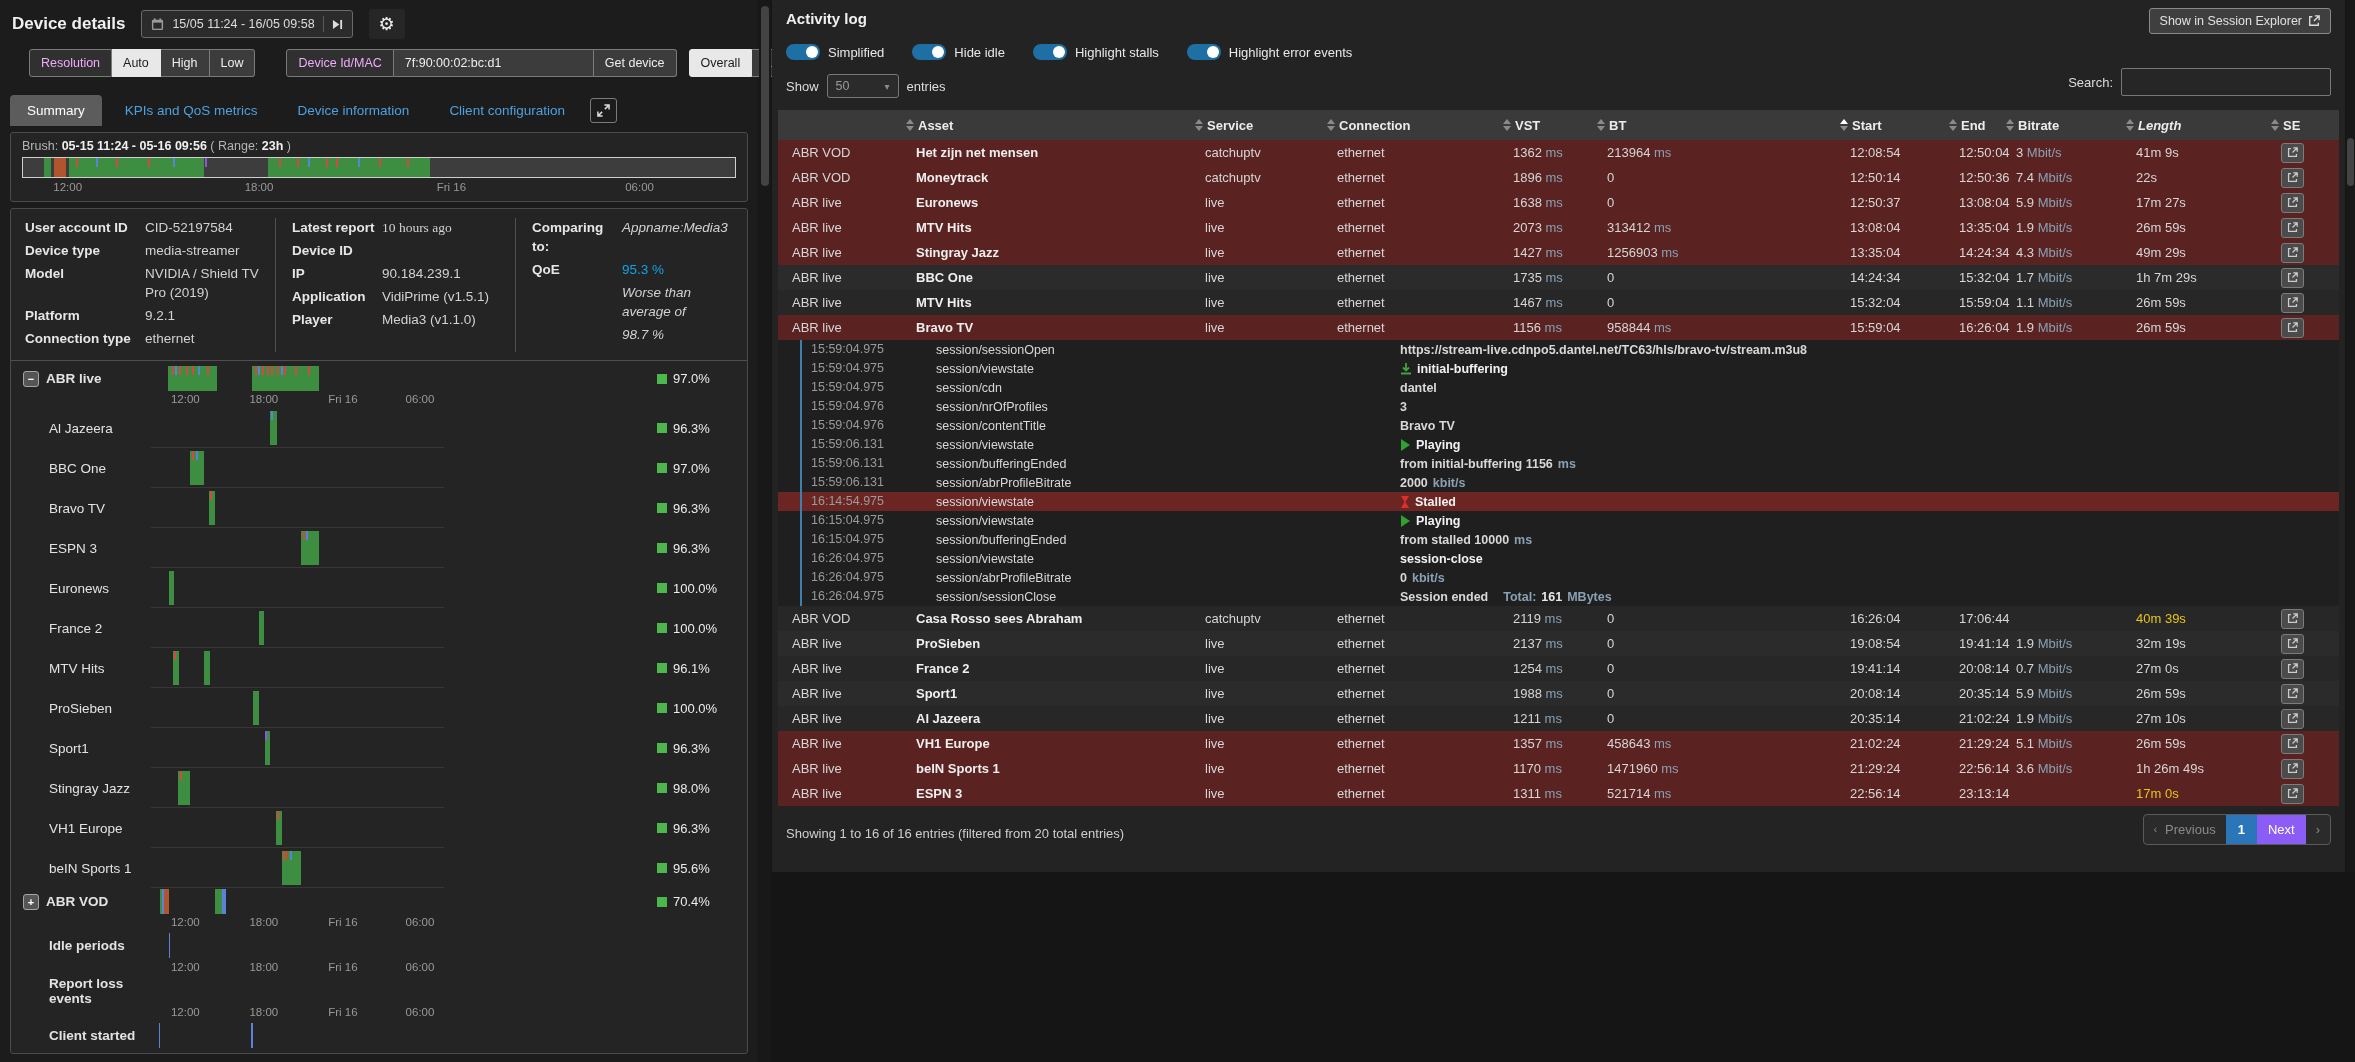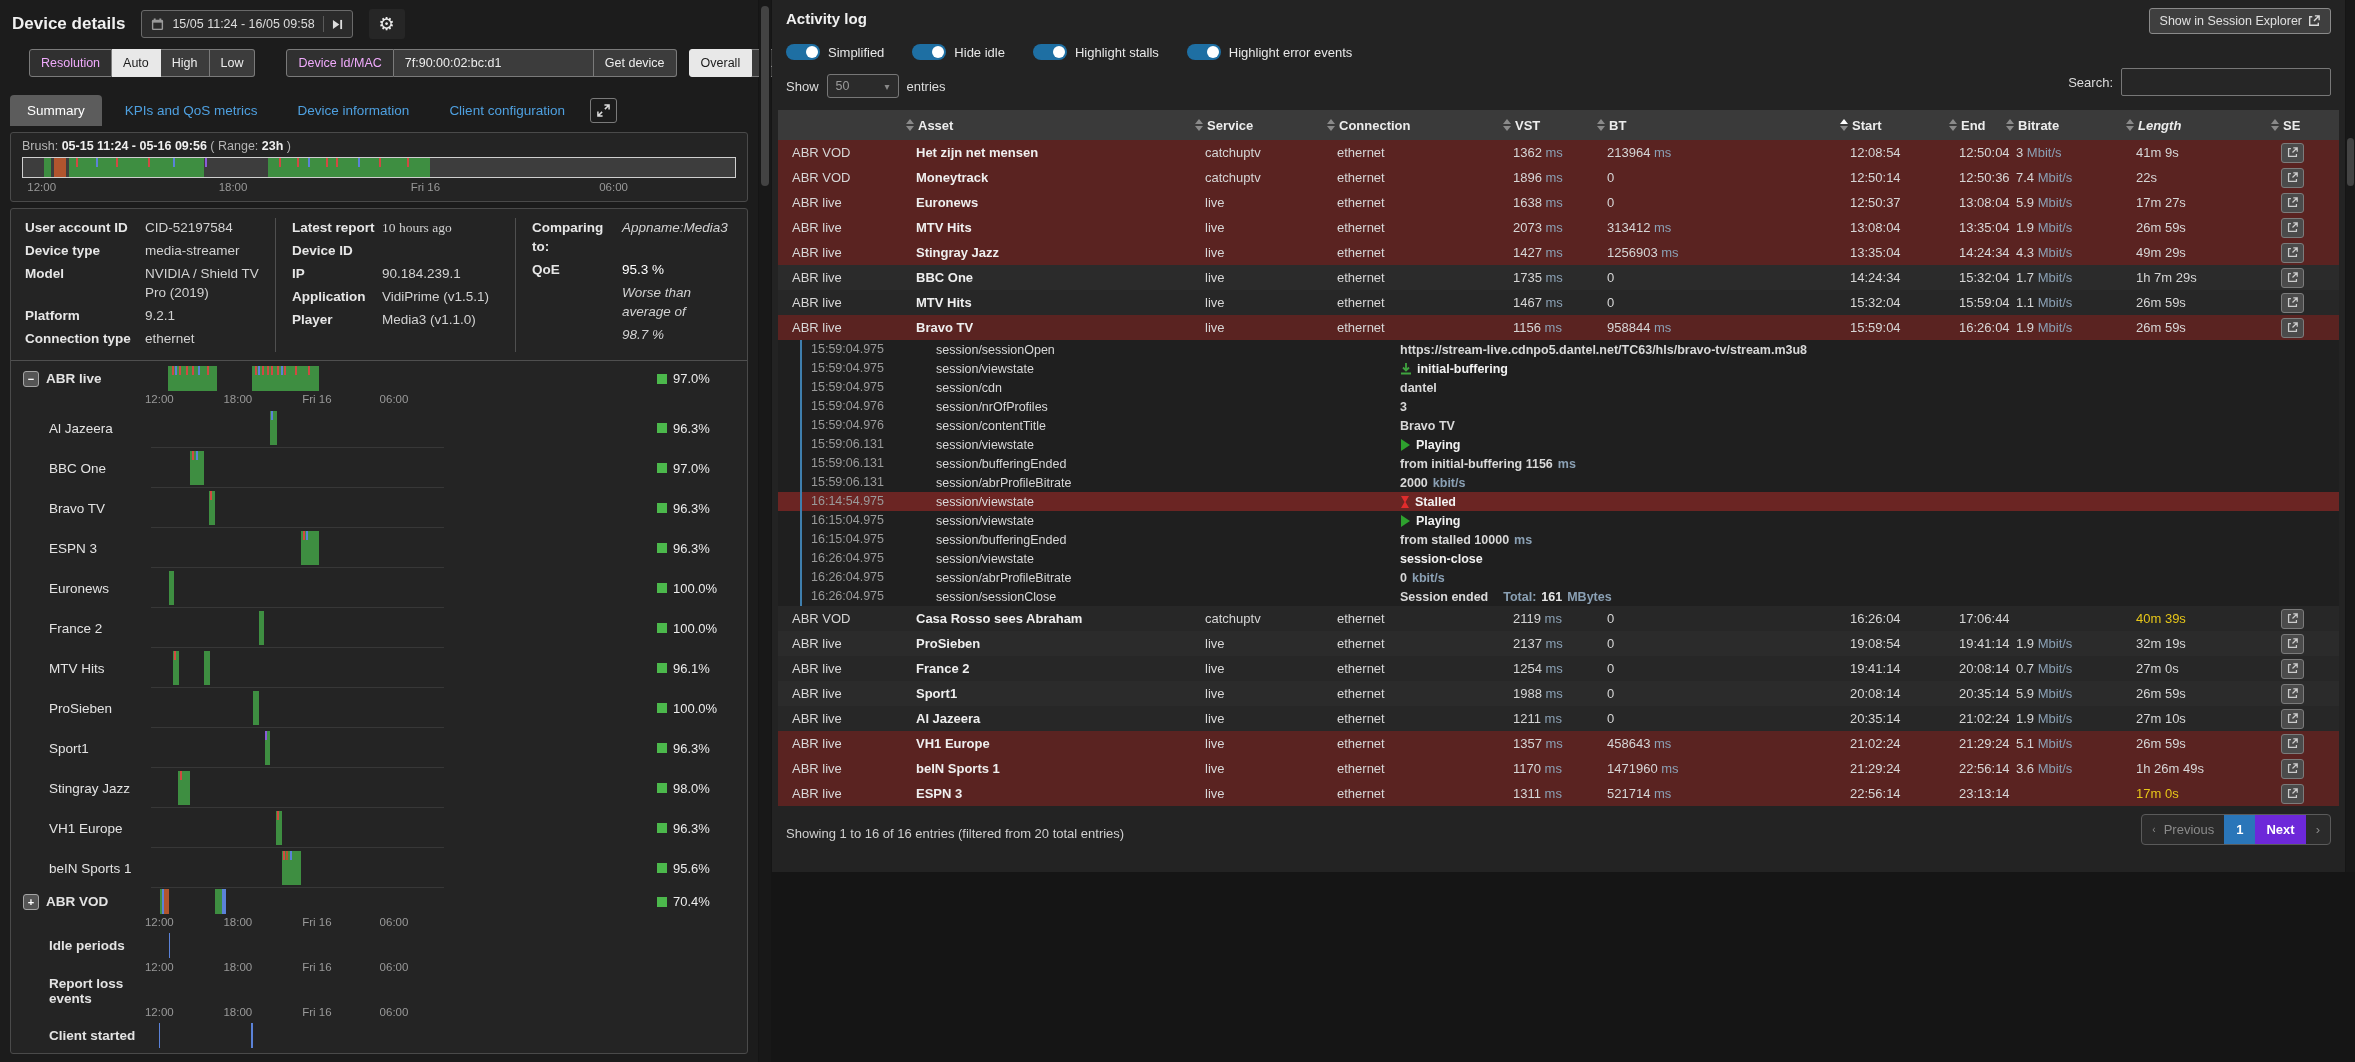--- a/index.html
+++ b/index.html
@@ -27,34 +27,34 @@
   .tab.active { background:#5c5c5c; color:#fff; border-radius:4px 4px 0 0; }
   .expand-btn { width:27px; height:25px; border:1px solid #7a7a7a; border-radius:3px; display:flex; align-items:center; justify-content:center; cursor:pointer; margin-left:2px; }
   .card { margin:6px 10px 0; border:1px solid #4a4a4a; border-radius:3px; background:#242424; }
   .brush-card { padding:6px 11px 6px; }
   .brush-line { font-size:12.5px; color:#b5b5b5; }
   .brush-line b { color:#f0f0f0; }
   .brush-bar { position:relative; height:21px; background:#3d3d3d; border:1px solid #cfcfcf; margin-top:4px; }
   .seg { position:absolute; top:0; bottom:0; }
   .tickmark { position:absolute; top:0; width:2px; height:9px; }
   .axisrow { position:relative; height:15px; margin-top:2px; }
-  .axis-lbl { position:absolute; top:1px; font-size:11.5px; color:#999; transform:translateX(-14px); white-space:nowrap; }
+  .axis-lbl { position:absolute; top:1px; font-size:11.5px; color:#999; transform:translateX(-14px); white-space:nowrap;margin-left:26px; }
   .content-card { height:846px; overflow:hidden; }
   .info { display:flex; padding:9px 14px 8px; border-bottom:1px solid #4f4f4f; font-size:13.5px; }
   .icol { padding-right:14px; }
   .icol1 { width:250px; }
   .icol2 { width:240px; border-left:1px solid #4f4f4f; padding-left:16px; }
   .icol3 { flex:1; border-left:1px solid #4f4f4f; padding-left:16px; }
   .irow { display:flex; line-height:19px; margin-bottom:4px; }
   .ilabel { font-weight:bold; color:#e6e6e6; flex:none; }
   .icol1 .ilabel { width:120px; }
   .icol2 .ilabel { width:90px; }
   .icol3 .ilabel { width:90px; }
   .ival { color:#d2d2d2; }
-  .qoe-red { color:#ffffff; }
+  .qoe-red { color:#0ea5e9; }
   .em { font-style:italic; }
   
   .chart { padding-top:4px; }
   .crow { display:flex; align-items:center; position:relative; }
   .clabel { width:140px; flex:none; font-size:13.5px; color:#e3e3e3; display:flex; align-items:center; gap:7px; padding-left:38px; }
   .clabel.grp { padding-left:12px; font-weight:bold; }
   .clabel.evt { font-weight:bold; }
   .cbtn { width:16px; height:16px; flex:none; background:#555; border:1px solid #a5a5a5; border-radius:3px; color:#fff; font-size:11px; line-height:14px; text-align:center; cursor:pointer; }
   .cplot { position:relative; width:293px; flex:none; align-self:stretch; }
   .cplot.sep { border-bottom:1px solid #373737; }
@@ -103,21 +103,21 @@
   .d-time { color:#9a9a9a; border-left:2px solid #3f7fae; padding-left:9px; height:19px; line-height:19px; }
   .d-name { color:#d8d8d8; padding-left:6px; }
   .d-val { color:#d8d8d8; display:flex; align-items:center; gap:5px; white-space:nowrap;font-weight:bold; }
   .d-val b { color:#f2f2f2; }
   .d-extra { color:#8aa0b4; margin-left:10px; }
   .footrow { display:flex; align-items:center; padding:20px 14px 0; font-size:13px; color:#cfcfcf; position:relative; }
   .pager { position:absolute; right:14px; top:8px; display:flex; align-items:stretch; border:1px solid #5a5a5a; border-radius:4px; overflow:hidden; background:#2b2b2b; font-size:13px; }
   .pg { padding:7px 10px; display:flex; align-items:center; cursor:pointer; }
   .pg.muted { color:#8a8a8a; }
   .pg.cur { background:#2a76b9; color:#fff; font-weight:bold; padding:7px 12px; }
-  .pg.nextb { background:#6d28d9; color:#fff; font-weight:bold; padding:7px 11px; }
+  .pg.nextb { background:#8b5cf6; color:#fff; font-weight:normal; padding:7px 11px; }
   
   .sbar { position:absolute; background:#181818; }
   .sthumb { position:absolute; background:#434343; border-radius:4px; }
   svg { display:block; }
 </style>
 </head>
 <body>
 
 <div class="panel device">
   <div class="dev-head">

